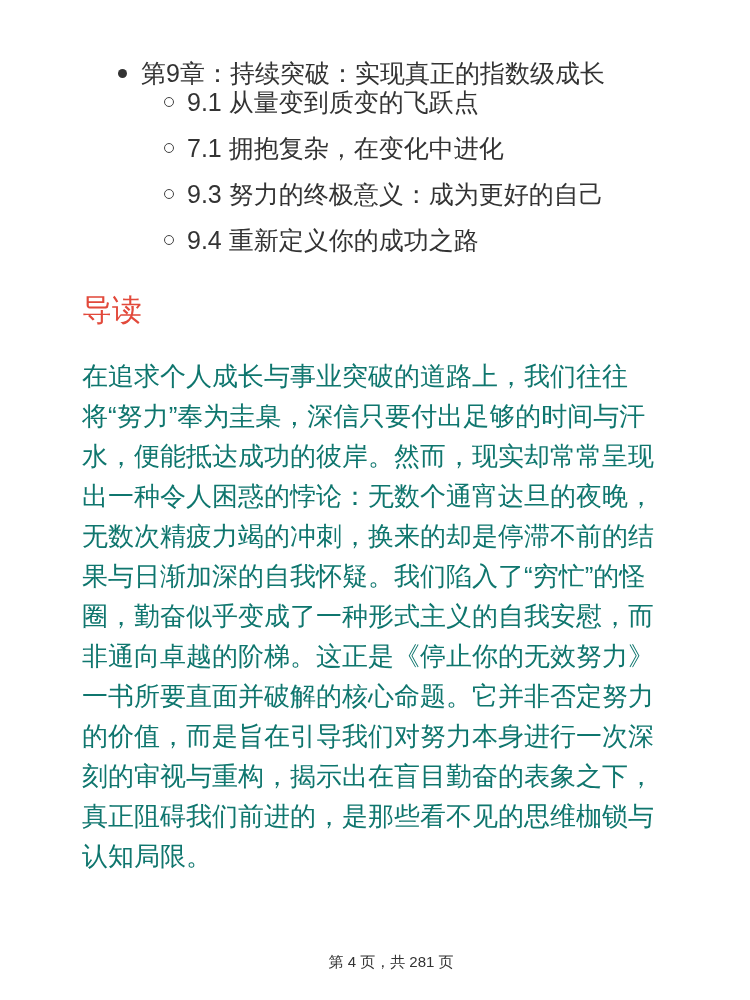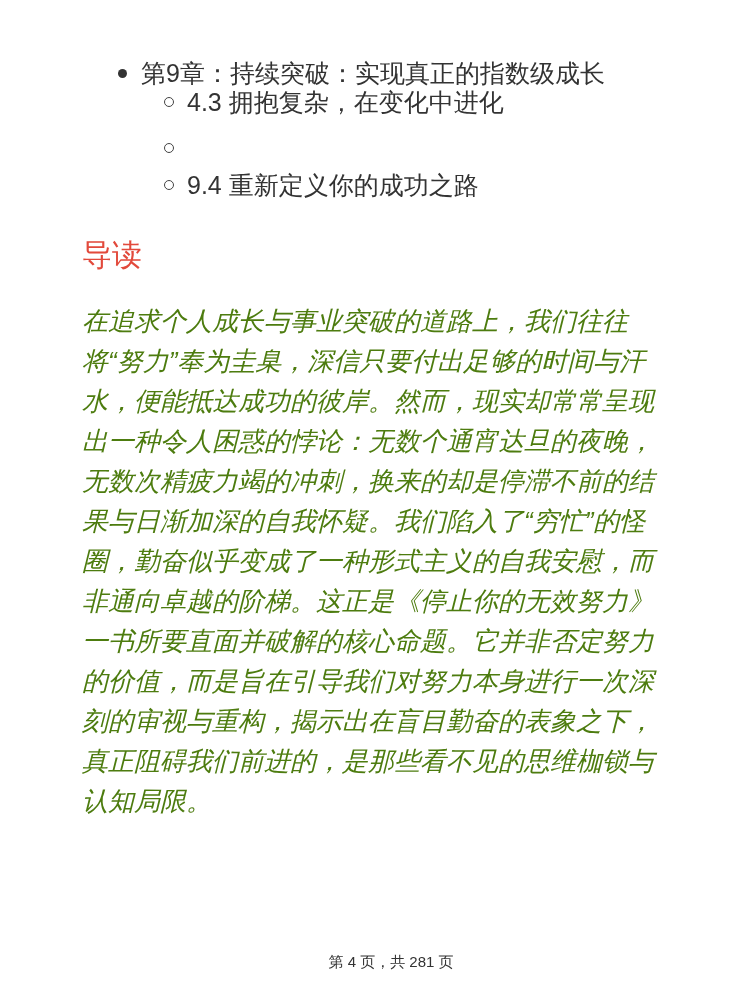--- a/index.html
+++ b/index.html
@@ -56,23 +56,22 @@
     margin: 38px 0 28px 0;
     line-height: 36px;
   }
   
   .intro-paragraph {
     margin: 0;
     width: 590px;
     font-size: 26px;
     line-height: 40px;
     text-align: left;
-    color: #4d7c0f;
+    color: #0f766e;
     word-break: break-all;
-    font-style: italic;
   }
   
   .page-footer {
     position: absolute;
     left: 16px;
     bottom: 28px;
     width: 100%;
     text-align: center;
     font-size: 15px;
     color: #333333;
@@ -84,24 +83,29 @@
 <div class="content">
 
   <div class="toc">
     <div class="toc-chapter-row">
       <span class="marker-disc"></span>
       <span>第9章：持续突破：实现真正的指数级成长</span>
     </div>
 
     <div class="toc-section-row">
       <span class="marker-circle"></span>
-      <span>4.3 拥抱复杂，在变化中进化</span>
+      <span>9.1 从量变到质变的飞跃点</span>
     </div>
     <div class="toc-section-row">
       <span class="marker-circle"></span>
+      <span>7.1 拥抱复杂，在变化中进化</span>
+    </div>
+    <div class="toc-section-row">
+      <span class="marker-circle"></span>
+      <span>9.3 努力的终极意义：成为更好的自己</span>
     </div>
     <div class="toc-section-row">
       <span class="marker-circle"></span>
       <span>9.4 重新定义你的成功之路</span>
     </div>
   </div>
 
   <h2 class="intro-heading" style="color: rgb(226, 73, 59);">导读</h2>
 
   <p class="intro-paragraph">在追求个人成长与事业突破的道路上，我们往往将“努力”奉为圭臬，深信只要付出足够的时间与汗水，便能抵达成功的彼岸。然而，现实却常常呈现出一种令人困惑的悖论：无数个通宵达旦的夜晚，无数次精疲力竭的冲刺，换来的却是停滞不前的结果与日渐加深的自我怀疑。我们陷入了“穷忙”的怪圈，勤奋似乎变成了一种形式主义的自我安慰，而非通向卓越的阶梯。这正是《停止你的无效努力》一书所要直面并破解的核心命题。它并非否定努力的价值，而是旨在引导我们对努力本身进行一次深刻的审视与重构，揭示出在盲目勤奋的表象之下，真正阻碍我们前进的，是那些看不见的思维枷锁与认知局限。</p>

